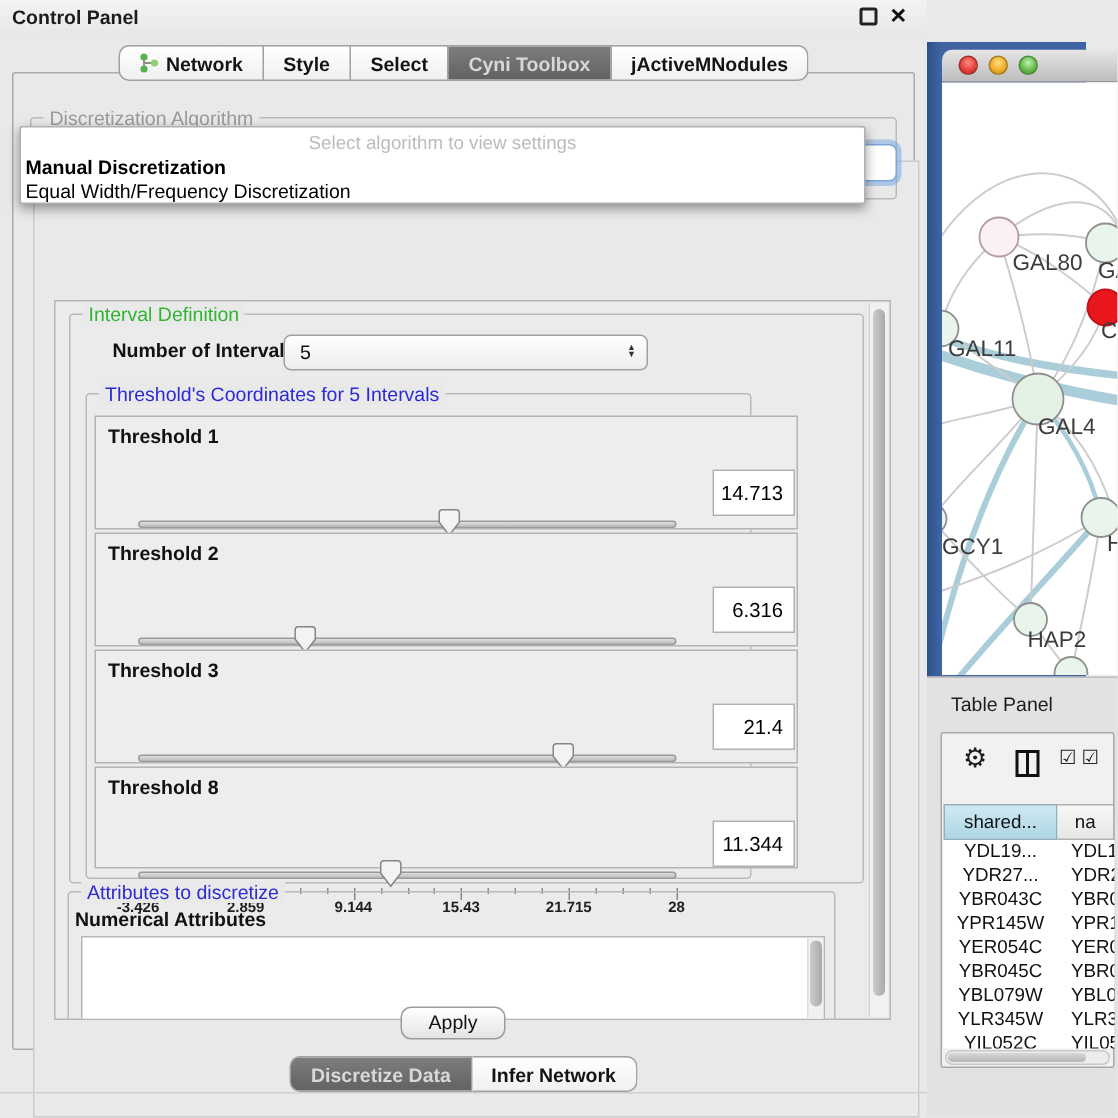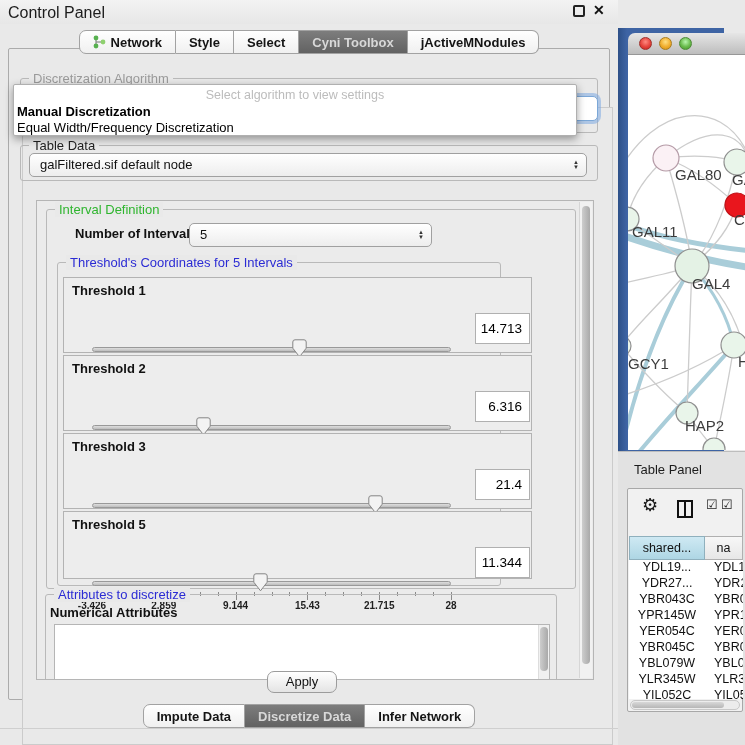--- a/index.html
+++ b/index.html
@@ -4,21 +4,21 @@
 <style>
   * { box-sizing: border-box; margin: 0; padding: 0; }
   body { width:745px; height:745px; overflow:hidden; background:#e9e9e9;
          font-family:"Liberation Sans", sans-serif; }
   .app { position:relative; width:745px; height:745px; background:#e9e9e9; }
 
   
   .control-panel { position:absolute; left:0; top:0; width:618px; height:745px; background:#e9e9e9; }
   .cp-titlebar { position:absolute; left:0; top:0; width:618px; height:24px;
                  background:linear-gradient(#f3f3f3,#e7e7e7); }
-  .cp-title { position:absolute; left:8px; top:4px; font-size:16px; color:#1c1c1c; }
+  .cp-title { position:absolute; left:8px; top:4px; font-size:13px; color:#1c1c1c;font-weight:bold; }
   .float-icon { position:absolute; left:573px; top:5px; width:12px; height:12px;
                 border:2px solid #222; border-radius:2px; }
   .close-icon { position:absolute; left:593px; top:2px; font-size:14px; font-weight:bold; color:#111; cursor:default; }
 
   .cp-main { position:absolute; left:8px; top:48px; width:602px; height:652px;
              border:1px solid #ababab; border-radius:2px; background:#e9e9e9; }
   .cp-inner { position:absolute; left:13px; top:58px; width:591px; height:638px;
               border:1px solid #cbcbcb; background:#e9e9e9; }
 
   
@@ -189,30 +189,20 @@
       <span class="group-title t-faded">Discretization Algorithm</span>
     </div>
     <div class="combo-focus"></div>
 
     <div class="popup">
       <div class="popup-hint">Select algorithm to view settings</div>
       <div class="popup-opt b" style="top:19px;">Manual Discretization</div>
       <div class="popup-opt" style="top:35px;">Equal Width/Frequency Discretization</div>
     </div>
 
-    <div class="group" style="left:20px; top:145px; width:578px; height:36px;">
-      <span class="group-title t-dark">Table Data</span>
-      <div class="combo" style="left:8px; top:7px; width:558px;">
-        <span>galFiltered.sif default node</span>
-        <span class="spin">
-          <span>▲</span>
-            <span>▼</span>
-        </span>
-      </div>
-    </div>
 
     <div class="scrollpane">
 
       <div class="group g-interval">
         <span class="group-title t-green">Interval Definition</span>
 
         <span class="noi-label">Number of Intervals</span>
         <div class="combo noi-combo">
           <span>5</span>
           <span class="spin">
@@ -329,21 +319,21 @@
                   <span class="tick-lab" style="left: 243.4px;">15.43</span>
                   <span class="tick-lab" style="left: 315.2px;">21.715</span>
                   <span class="tick-lab" style="left: 387px;">28</span>
                   <span class="t-thumb" style="left: 304.104px;"><svg width="15" height="19" viewBox="0 0 15 19">
                       <path d="M3 0.8 H12 Q14.2 0.8 14.2 3 V9.2 L7.5 17.8 L0.8 9.2 V3 Q0.8 0.8 3 0.8 Z" fill="#f3f3f3" stroke="#858585" stroke-width="1"></path>
                     </svg></span>
                 </div>
                 <div class="t-value">21.4</div>
               </div>
               <div class="t-row" style="top: 248px; height: 68px;">
-                <div class="t-label">Threshold 5</div>
+                <div class="t-label">Threshold 8</div>
                 <div class="t-slider">
                   <div class="t-track"></div>
                   <span class="tick major" style="left: 28px;"></span>
                   <span class="tick minor" style="left: 45.95px;"></span>
                   <span class="tick minor" style="left: 63.9px;"></span>
                   <span class="tick minor" style="left: 81.85px;"></span>
                   <span class="tick major" style="left: 99.8px;"></span>
                   <span class="tick minor" style="left: 117.75px;"></span>
                   <span class="tick minor" style="left: 135.7px;"></span>
                   <span class="tick minor" style="left: 153.65px;"></span>
@@ -387,23 +377,20 @@
       </div>
 
       <div class="vscroll">
           <div class="thumb"></div>
         </div>
     </div>
 
     <div class="apply-btn">Apply</div>
 
     <div class="tabs-row tabs-bottom">
-      <div class="tab">
-        <span>Impute Data</span>
-      </div>
       <div class="tab selected">
         <span>Discretize Data</span>
       </div>
       <div class="tab">
         <span>Infer Network</span>
       </div>
     </div>
     <div class="bottom-line"></div>
   </div>
 

